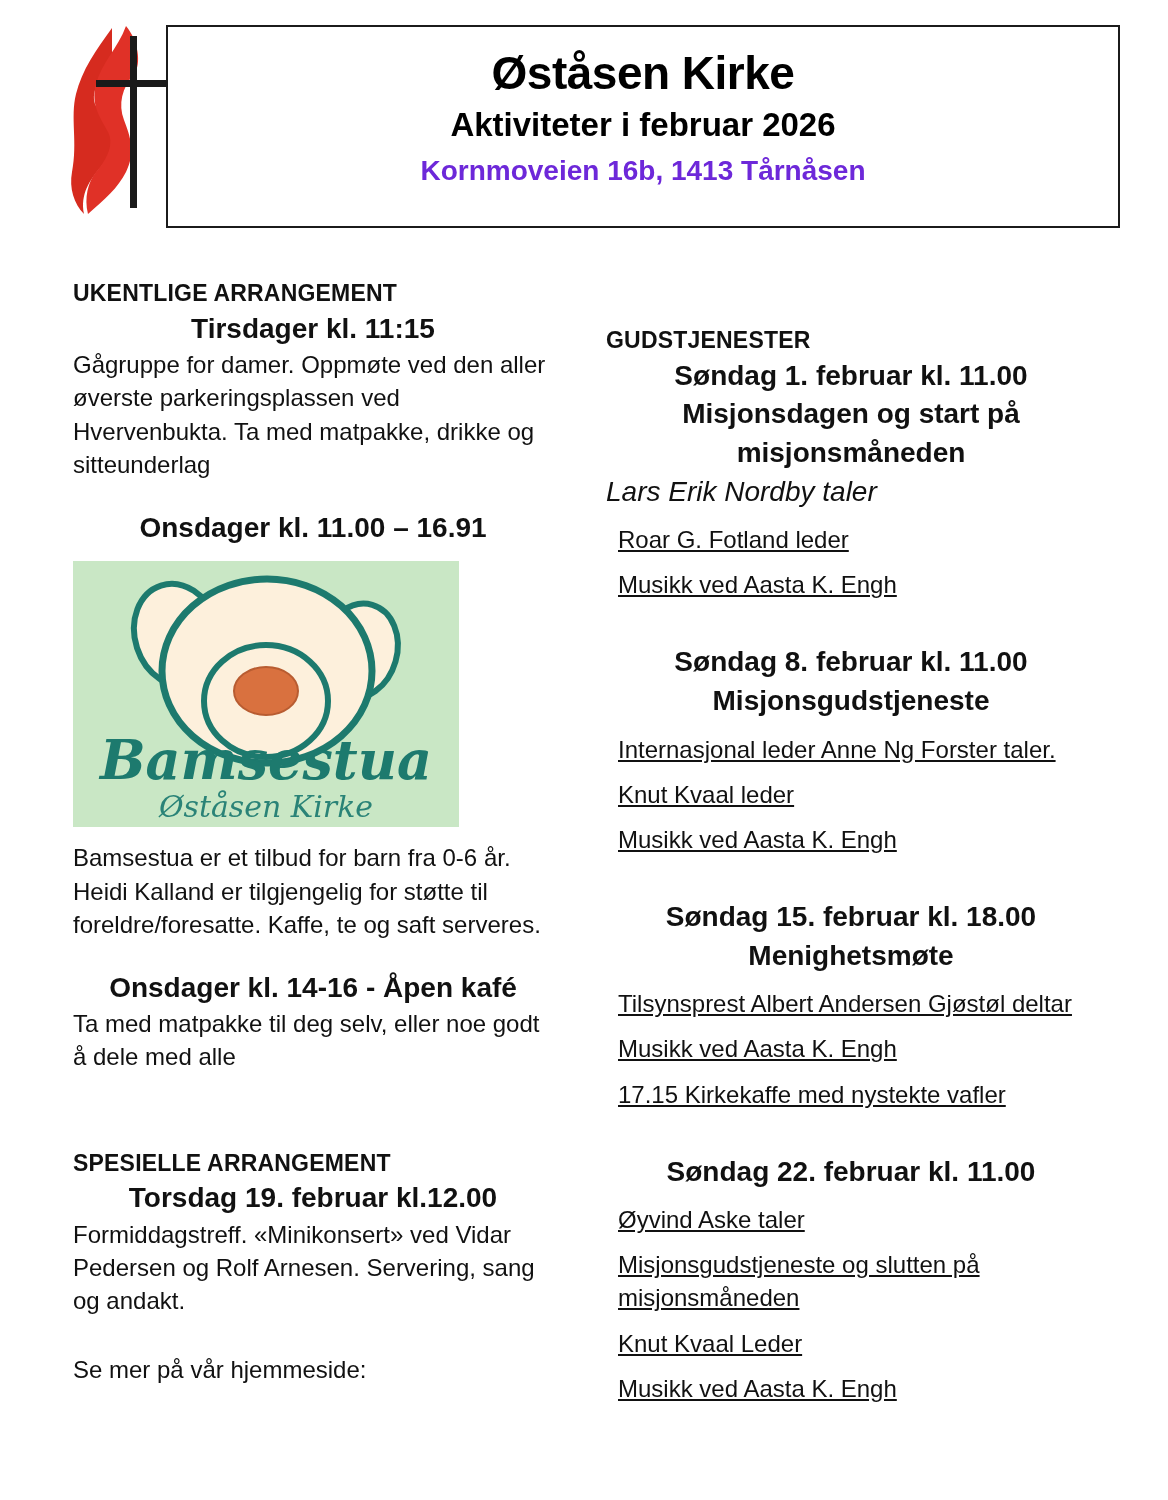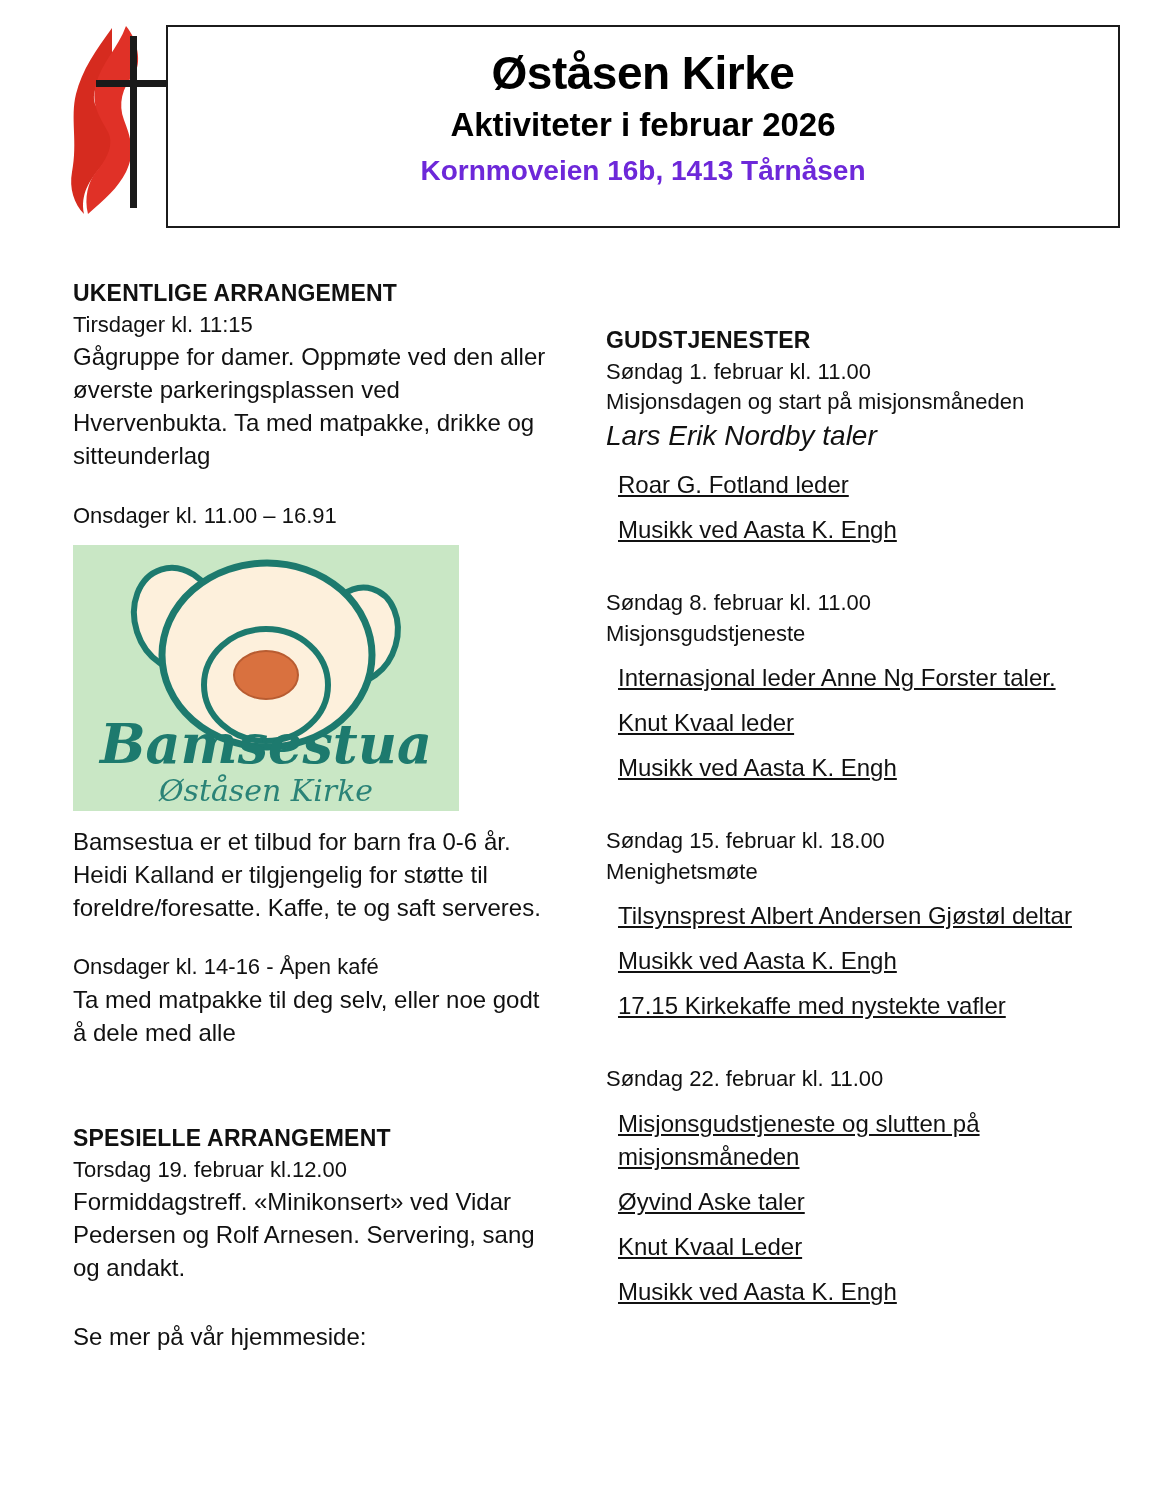--- a/index.html
+++ b/index.html
@@ -87,24 +87,25 @@
   }
 
   .sec-head {
     font-size: 23px;
     font-weight: 700;
     letter-spacing: 0.2px;
     line-height: 1.38;
     margin: 0;
   }
   .sub-head {
-    font-size: 22px;
-    font-weight: 400;
-    line-height: 1.38;
-    margin: 0;
+    font-size: 28px;
+    font-weight: 700;
+    line-height: 1.38;
+    margin: 0;
+    text-align: center;
   }
   .body-line {
     font-size: 24px;
     font-weight: 400;
     line-height: 1.38;
     margin: 12px;
     text-decoration: underline;
   }
   .body-line b,
   .body-para b {
@@ -277,18 +278,18 @@
     <div class="sub-head">Menighetsmøte</div>
     <div class="body-line">Tilsynsprest Albert Andersen Gjøstøl deltar</div>
     <div class="body-line">Musikk ved Aasta K. Engh</div>
     <div class="body-line">17.15 Kirkekaffe med nystekte vafler</div>
   </div>
 
   <div class="r-gap"></div>
 
   <div class="r-block">
     <div class="sub-head">Søndag 22. februar kl. 11.00</div>
+    <div class="body-line">Øyvind Aske taler</div>
     <div class="body-line">Misjonsgudstjeneste og slutten på misjonsmåneden</div>
-    <div class="body-line">Øyvind Aske taler</div>
     <div class="body-line">Knut Kvaal Leder</div>
     <div class="body-line">Musikk ved Aasta K. Engh</div>
   </div>
 </div>
 
 </body></html>

